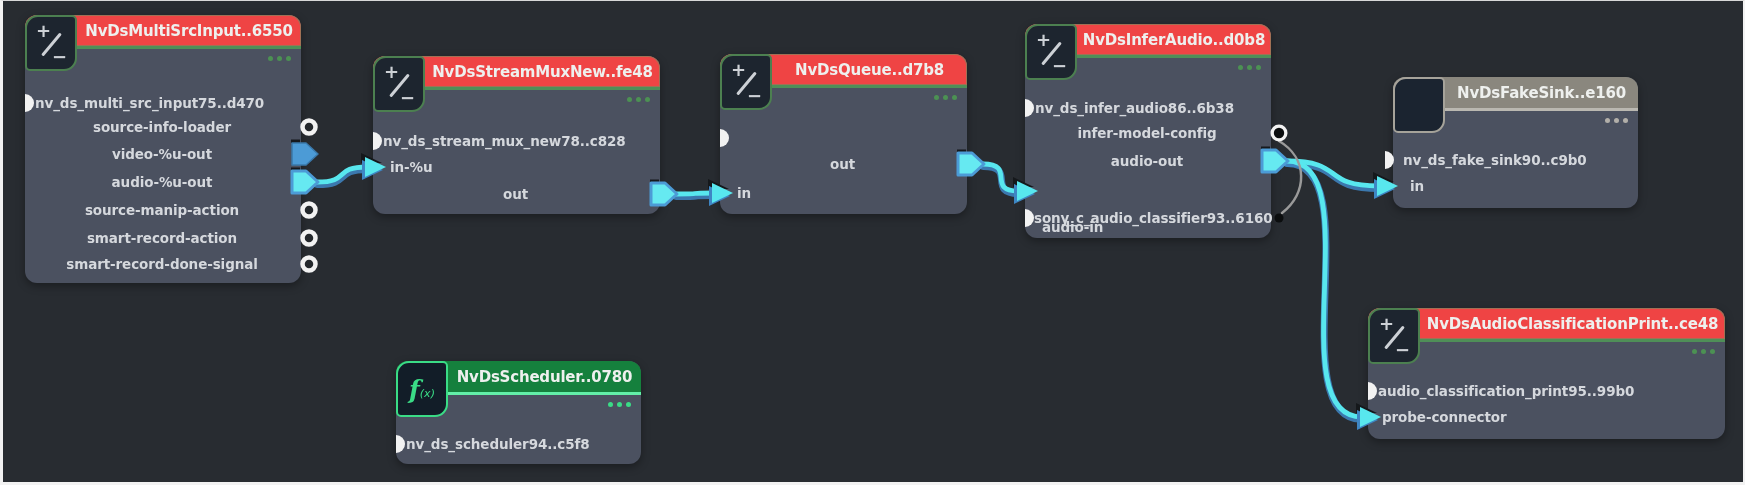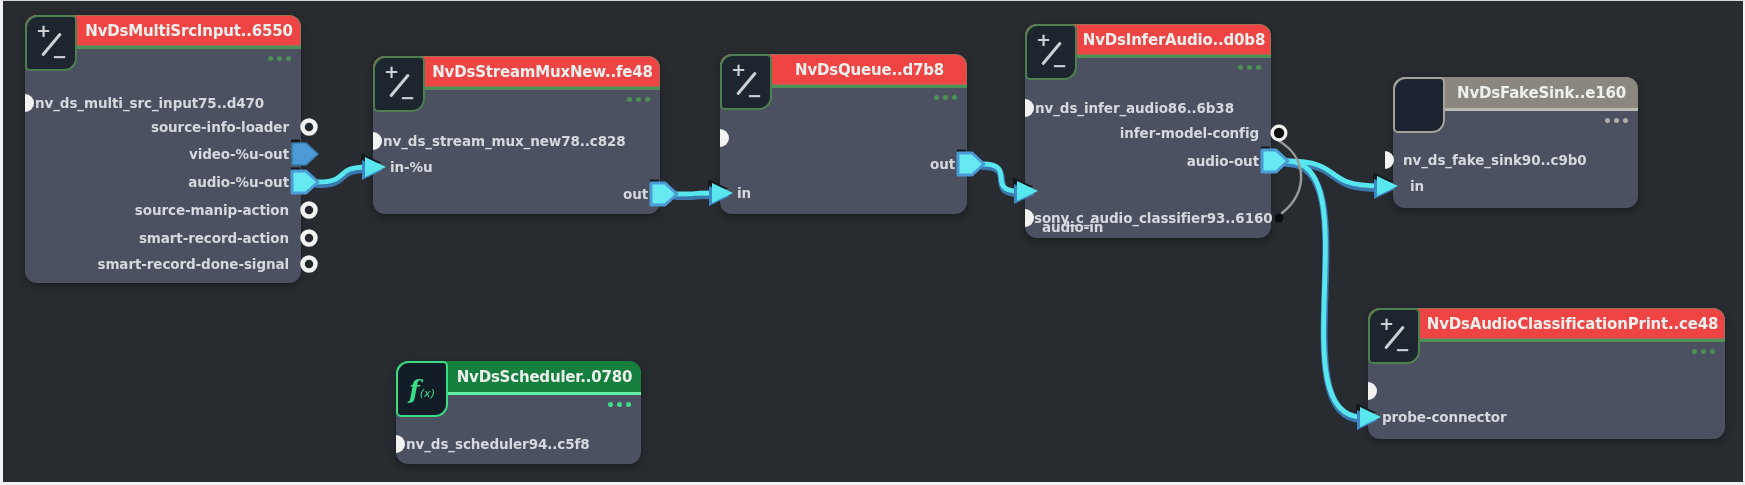--- a/index.html
+++ b/index.html
@@ -48,21 +48,21 @@
   .dots i{width:5px;height:5px;border-radius:50%;display:block;}
   .node.v-green .dots i{background:#4c9153;}
   .node.v-mint  .dots i{background:#3adc86;}
   .node.v-gray  .dots i{background:#b2afa9;}
   .plabel{
     position:absolute;height:20px;line-height:20px;font-size:13.5px;font-weight:700;
     color:#d5d8dd;white-space:nowrap;letter-spacing:-.1px;
   }
   .plabel.c{left:10px;right:10px;}
   .plabel.l{text-align:left;}
-  .plabel.r{text-align:right;}
+  .plabel.r{text-align:center;}
 </style>
 </head>
 <body>
 
 <div id="frame">
   <div id="nodes">
       <div class="node v-green" style="left: 22px; top: 14px; width: 276px; height: 268px;">
         <div class="header">
           <div class="title">NvDsMultiSrcInput..6550</div>
         </div>
@@ -169,20 +169,21 @@
             <span class="p">+</span>
             <span class="s"></span>
             <span class="m">−</span>
           </div>
         </div>
         <div class="dots">
           <i></i>
           <i></i>
           <i></i>
         </div>
+        <div class="plabel c" style="top: 73px;">audio_classification_print95..99b0</div>
         <div class="plabel l" style="top: 99px; left: 14px; right: 6px;">probe-connector</div>
       </div>
       <div class="node v-mint" style="left: 393px; top: 360px; width: 245px; height: 103px;">
         <div class="header">
           <div class="title">NvDsScheduler..0780</div>
         </div>
         <div class="iconblock">
           <div class="fx">
             <i>f</i>
             <span class="sub">(x)</span>

